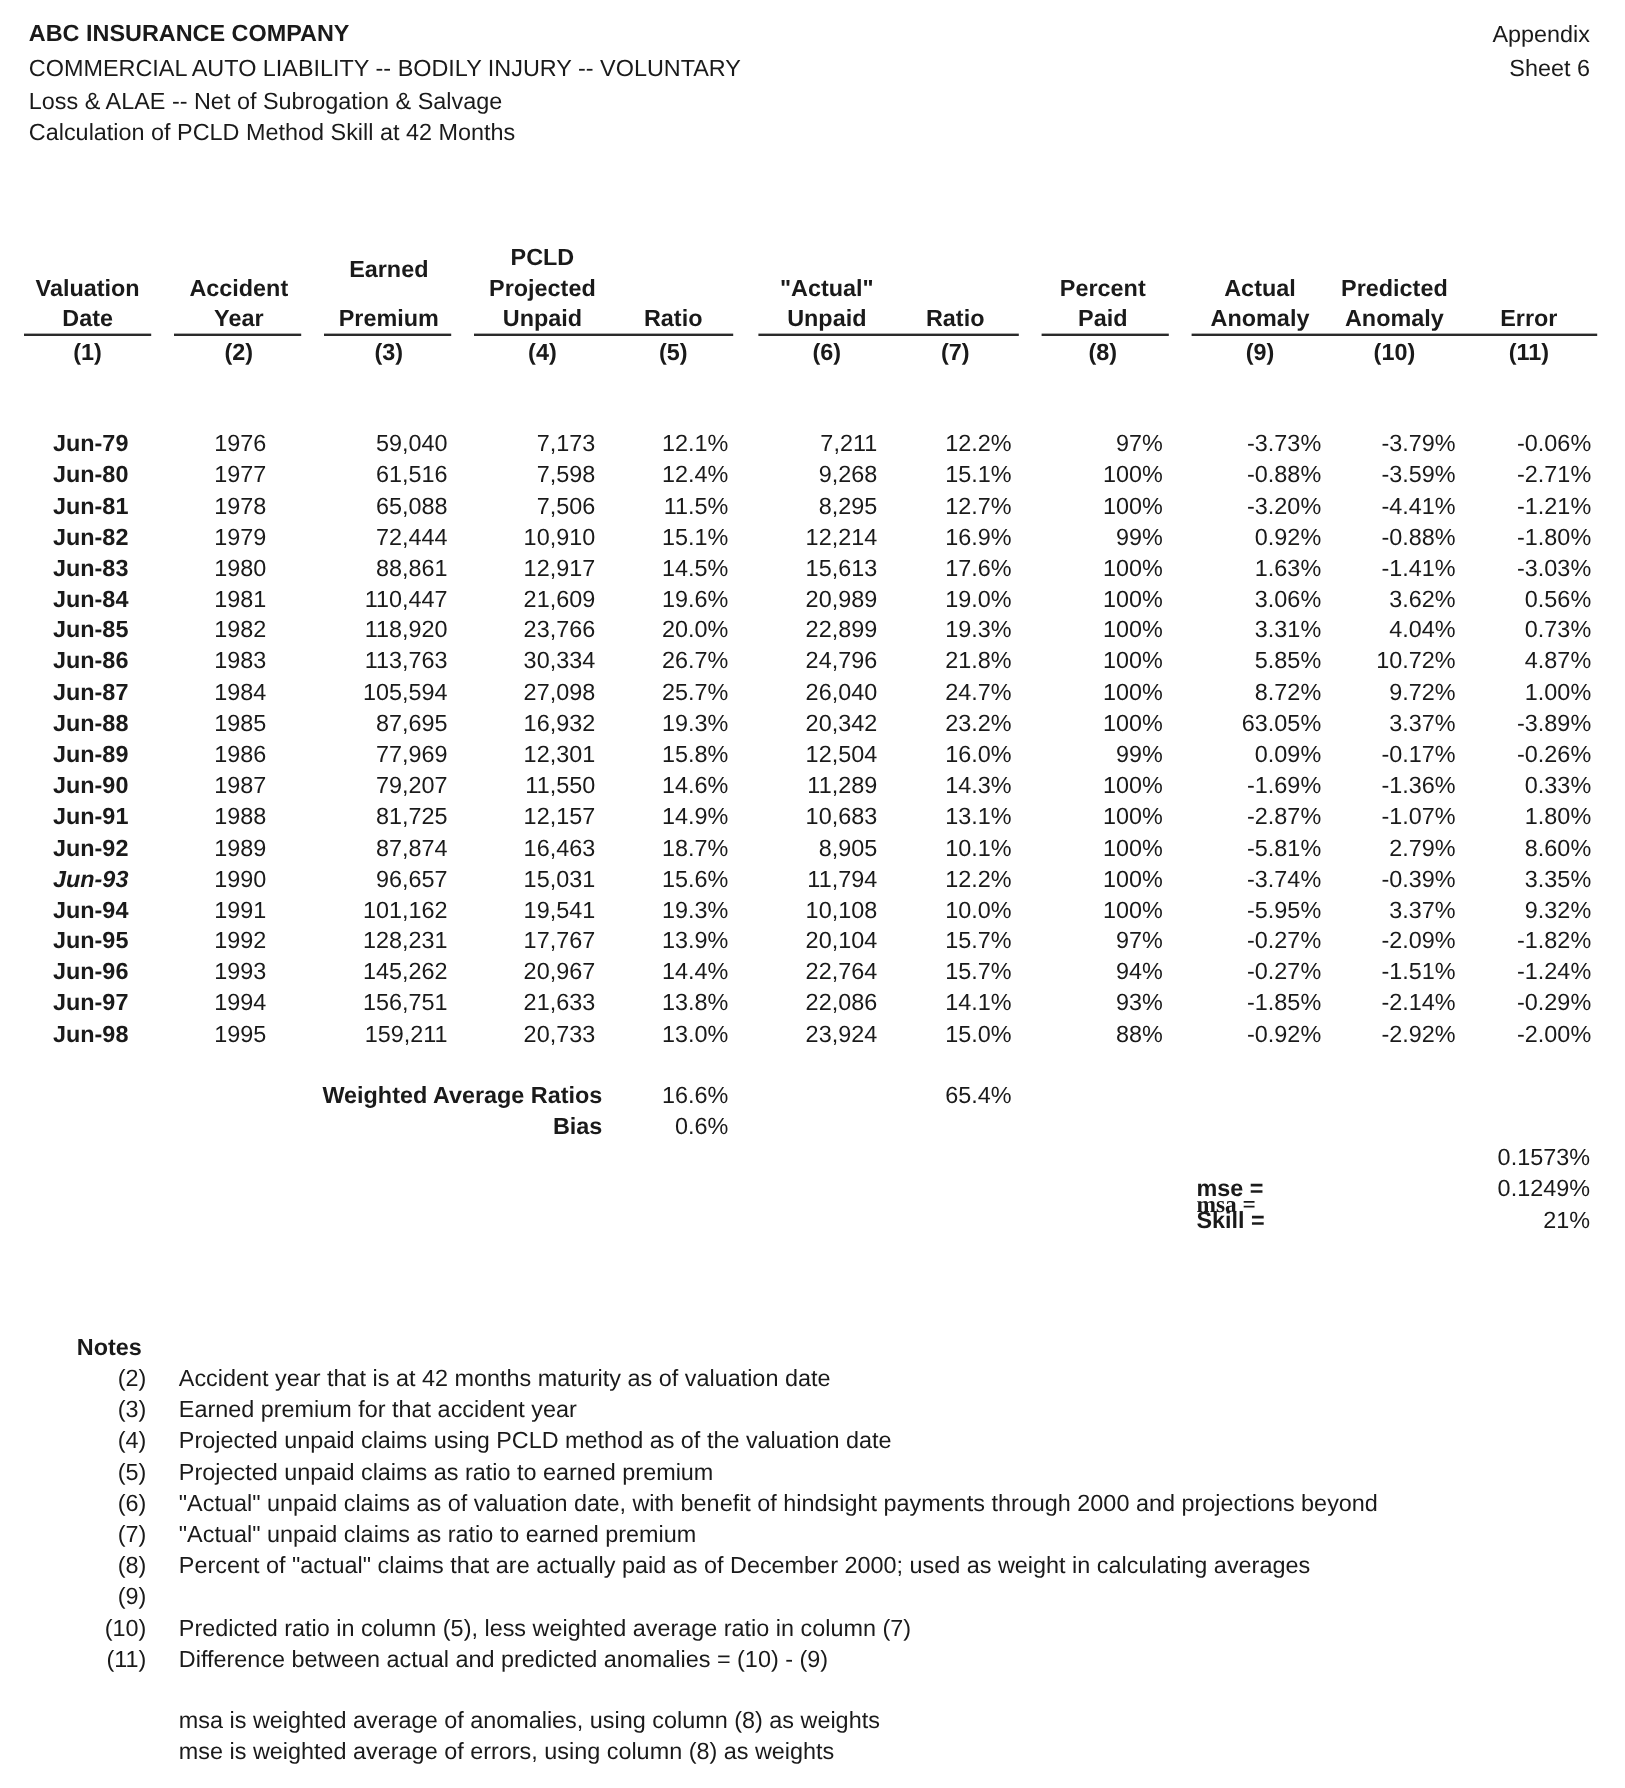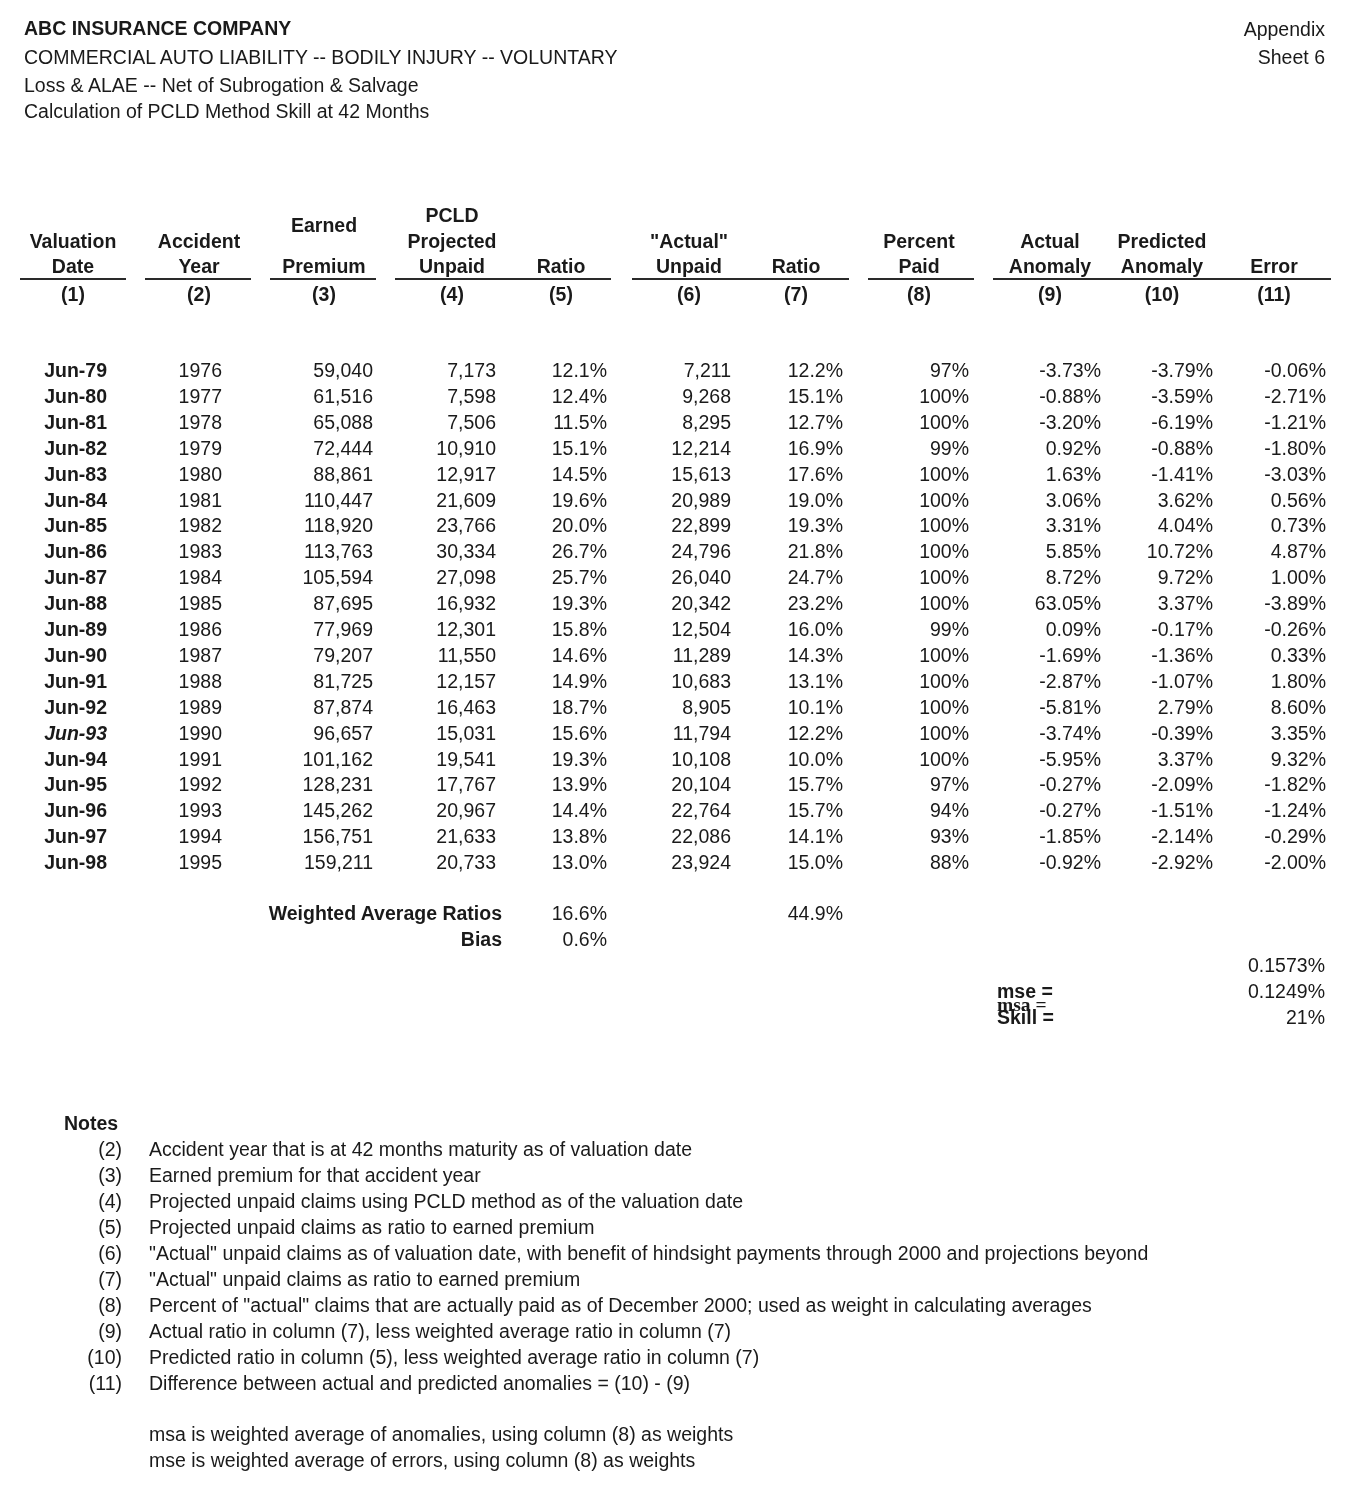--- a/index.html
+++ b/index.html
@@ -114,21 +114,21 @@
     <div class="row" style="top: 408.8px;">
       <div class="cell b" style="right: 1247px;">Jun-81</div>
       <div class="cell" style="right: 1132px;">1978</div>
       <div class="cell" style="right: 981px;">65,088</div>
       <div class="cell" style="right: 858px;">7,506</div>
       <div class="cell" style="right: 747px;">11.5%</div>
       <div class="cell" style="right: 623px;">8,295</div>
       <div class="cell" style="right: 511px;">12.7%</div>
       <div class="cell" style="right: 385px;">100%</div>
       <div class="cell" style="right: 253px;">-3.20%</div>
-      <div class="cell" style="right: 141px;">-6.19%</div>
+      <div class="cell" style="right: 141px;">-4.41%</div>
       <div class="cell" style="right: 28px;">-1.21%</div>
     </div>
     <div class="row" style="top: 434.7px;">
       <div class="cell b" style="right: 1247px;">Jun-82</div>
       <div class="cell" style="right: 1132px;">1979</div>
       <div class="cell" style="right: 981px;">72,444</div>
       <div class="cell" style="right: 858px;">10,910</div>
       <div class="cell" style="right: 747px;">15.1%</div>
       <div class="cell" style="right: 623px;">12,214</div>
       <div class="cell" style="right: 511px;">16.9%</div>
@@ -342,21 +342,21 @@
       <div class="cell" style="right: 511px;">15.0%</div>
       <div class="cell" style="right: 385px;">88%</div>
       <div class="cell" style="right: 253px;">-0.92%</div>
       <div class="cell" style="right: 141px;">-2.92%</div>
       <div class="cell" style="right: 28px;">-2.00%</div>
     </div>
   </div>
 
 <div class="abs t b r" style="right:852px; top:900px;">Weighted Average Ratios</div>
 <div class="abs t r" style="right:747px; top:900px;">16.6%</div>
-<div class="abs t r" style="right:511px; top:900px;">44.9%</div>
+<div class="abs t r" style="right:511px; top:900px;">65.4%</div>
 <div class="abs t b r" style="right:852px; top:926px;">Bias</div>
 <div class="abs t r" style="right:747px; top:926px;">0.6%</div>
 
 <div class="abs t b" style="left:997px; top:992px;font-family:Liberation Serif, serif;">msa =</div>
 <div class="abs t r" style="right:29px; top:952px;">0.1573%</div>
 <div class="abs t b" style="left:997px; top:978px;">mse =</div>
 <div class="abs t r" style="right:29px; top:978px;">0.1249%</div>
 <div class="abs t b" style="left:997px; top:1004px;">Skill =</div>
 <div class="abs t r" style="right:29px; top:1004px;">21%</div>
 
@@ -385,21 +385,20 @@
     <div class="note-row" style="top: 1266px; width: 1250px;">
       <span class="note-num">(7)</span>
       <span class="note-txt">"Actual" unpaid claims as ratio to earned premium</span>
     </div>
     <div class="note-row" style="top: 1292px; width: 1250px;">
       <span class="note-num">(8)</span>
       <span class="note-txt">Percent of "actual" claims that are actually paid as of December 2000; used as weight in calculating averages</span>
     </div>
     <div class="note-row" style="top: 1318px; width: 1250px;">
       <span class="note-num">(9)</span>
-      <span class="note-txt">Actual ratio in column (7), less weighted average ratio in column (7)</span>
     </div>
     <div class="note-row" style="top: 1344px; width: 1250px;">
       <span class="note-num">(10)</span>
       <span class="note-txt">Predicted ratio in column (5), less weighted average ratio in column (7)</span>
     </div>
     <div class="note-row" style="top: 1370px; width: 1250px;">
       <span class="note-num">(11)</span>
       <span class="note-txt">Difference between actual and predicted anomalies = (10) - (9)</span>
     </div>
   </div>

